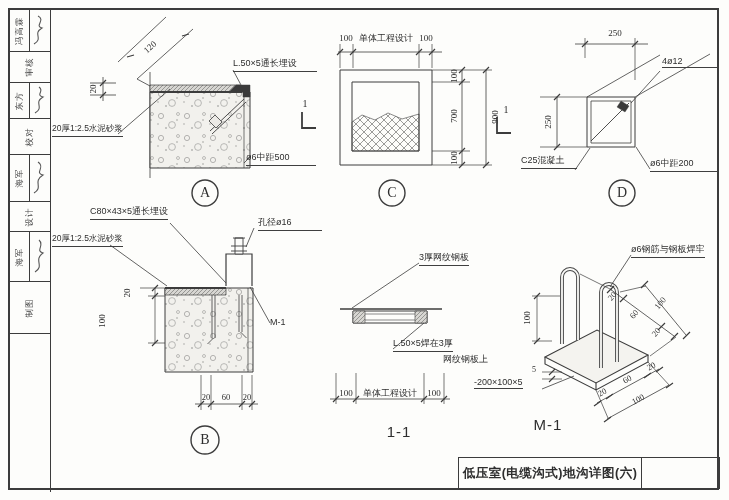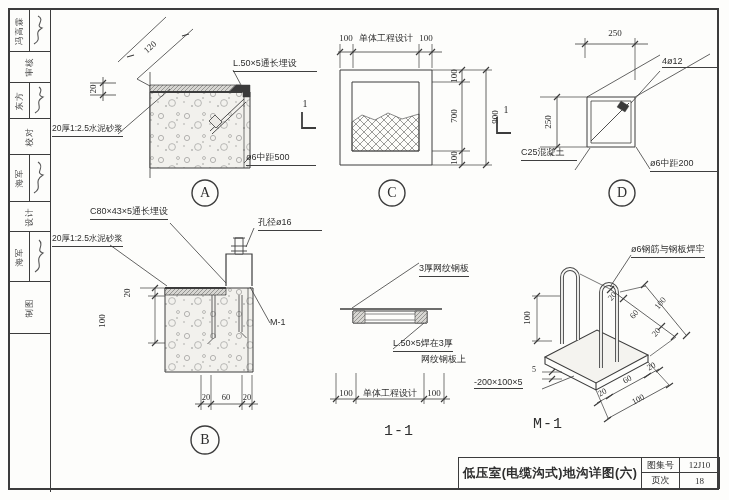--- a/index.html
+++ b/index.html
@@ -15,21 +15,21 @@
   .half.l{border-right:1px solid #3c3c3c;}
   .vtext{position:absolute;left:50%;top:50%;transform:translate(-50%,-50%) rotate(-90deg);
          white-space:nowrap;font-size:8.5px;letter-spacing:1px;color:#444;}
   .stripline{position:absolute;left:50px;top:8px;height:484px;border-left:1.5px solid #3c3c3c;}
   
   .note{position:absolute;font-size:9px;white-space:nowrap;color:#2e2e2e;}
   .ul{border-bottom:1px solid #3f3f3f;padding-bottom:1px;}
   .dimc{position:absolute;font-size:9px;white-space:nowrap;color:#2e2e2e;
         transform:translate(-50%,-50%) rotate(var(--r,0deg));
         font-family:"Liberation Serif",serif;}
-  .big{font-size:15px;font-family:Liberation Mono, monospace;letter-spacing:1px;}
+  .big{font-size:15px;font-family:Liberation Sans, sans-serif;letter-spacing:1px;}
   .bub{position:absolute;width:26px;height:26px;display:flex;align-items:center;justify-content:center;
        font-size:14px;font-family:"Liberation Serif",serif;transform:translate(-50%,-50%);}
   svg{position:absolute;left:0;top:0;pointer-events:none;}
   line,path,rect,polyline{vector-effect:non-scaling-stroke;}
   
   #tblock{position:absolute;left:458px;top:457px;width:262px;height:32px;
           border:1.4px solid #3c3c3c;box-sizing:border-box;display:flex;}
   #tb-title{width:182px;border-right:1.2px solid #3c3c3c;display:flex;align-items:center;
             justify-content:center;font-size:12.5px;font-weight:bold;letter-spacing:.5px;}
   #tb-right{flex:1;display:grid;grid-template-columns:38px 1fr;grid-template-rows:1fr 1fr;}
@@ -256,38 +256,38 @@
   <div class="dimc" style="left:454px;top:116px;--r:-90deg">700</div>
   <div class="dimc" style="left:454px;top:158px;--r:-90deg">100</div>
   <div class="dimc" style="left:495px;top:117px;--r:-90deg">900</div>
   <div class="dimc" style="left:305px;top:103px;font-size:10px">1</div>
   <div class="dimc" style="left:506px;top:109px;font-size:10px">1</div>
   <div class="bub" style="left:392px;top:193px">C</div>
 
   <div class="dimc" style="left:615px;top:33px">250</div>
   <div class="dimc" style="left:548px;top:122px;--r:-90deg">250</div>
   <div class="note ul" style="left:662px;top:56px;min-width:55px">4ø12</div>
-  <div class="note ul" style="left:521px;top:146px;min-width:56px">C25混凝土</div>
+  <div class="note ul" style="left:521px;top:154px;min-width:56px">C25混凝土</div>
   <div class="note ul" style="left:650px;top:157px;min-width:68px">ø6中距200</div>
   <div class="bub" style="left:622px;top:193px">D</div>
 
   <div class="note ul" style="left:90px;top:205px">C80×43×5通长埋设</div>
   <div class="note ul" style="left:258px;top:216px;min-width:64px">孔径ø16</div>
   <div class="note ul" style="left:52px;top:233px;font-size:8.5px">20厚1:2.5水泥砂浆</div>
   <div class="note" style="left:270px;top:317px">M-1</div>
   <div class="dimc" style="left:127px;top:293px;--r:-90deg">20</div>
   <div class="dimc" style="left:102px;top:321px;--r:-90deg">100</div>
   <div class="dimc" style="left:206px;top:397px;font-size:8.5px">20</div>
   <div class="dimc" style="left:226px;top:397px;font-size:8.5px">60</div>
   <div class="dimc" style="left:247px;top:397px;font-size:8.5px">20</div>
   <div class="bub" style="left:205px;top:440px">B</div>
 
-  <div class="note ul" style="left:419px;top:262px">3厚网纹钢板</div>
+  <div class="note ul" style="left:419px;top:251px">3厚网纹钢板</div>
   <div class="note ul" style="left:393px;top:337px">L.50×5焊在3厚</div>
-  <div class="note" style="left:421px;top:353px">网纹钢板上</div>
+  <div class="note" style="left:443px;top:353px">网纹钢板上</div>
   <div class="dimc" style="left:346px;top:393px">100</div>
   <div class="dimc" style="left:390px;top:393px;font-family:'Liberation Sans',sans-serif">单体工程设计</div>
   <div class="dimc" style="left:434px;top:393px">100</div>
   <div class="dimc big" style="left:399px;top:431px">1-1</div>
 
   <div class="note ul" style="left:631px;top:243px">ø6钢筋与钢板焊牢</div>
   <div class="dimc" style="left:527px;top:318px;--r:-90deg">100</div>
   <div class="dimc" style="left:534px;top:369px;font-size:8px">5</div>
   <div class="note ul" style="left:474px;top:377px">-200×100×5</div>
   <div class="dimc" style="left:612px;top:296px;--r:-50deg;font-size:8.5px">20</div>
@@ -295,20 +295,14 @@
   <div class="dimc" style="left:656px;top:332px;--r:-50deg;font-size:8.5px">20</div>
   <div class="dimc" style="left:660px;top:303px;--r:-50deg;font-size:8.5px">100</div>
   <div class="dimc" style="left:602px;top:392px;--r:-28deg;font-size:8.5px">20</div>
   <div class="dimc" style="left:627px;top:379px;--r:-28deg;font-size:8.5px">60</div>
   <div class="dimc" style="left:651px;top:366px;--r:-28deg;font-size:8.5px">20</div>
   <div class="dimc" style="left:638px;top:399px;--r:-28deg;font-size:8.5px">100</div>
   <div class="dimc big" style="left:548px;top:424px">M-1</div>
 
   <div id="tblock">
     <div id="tb-title">低压室(电缆沟式)地沟详图(六)</div>
-    <div id="tb-right">
-      <div>图集号</div>
-      <div class="val">12J10</div>
-      <div>页次</div>
-      <div class="val">18</div>
-    </div>
   </div>
 </div>
 
 </body></html>

